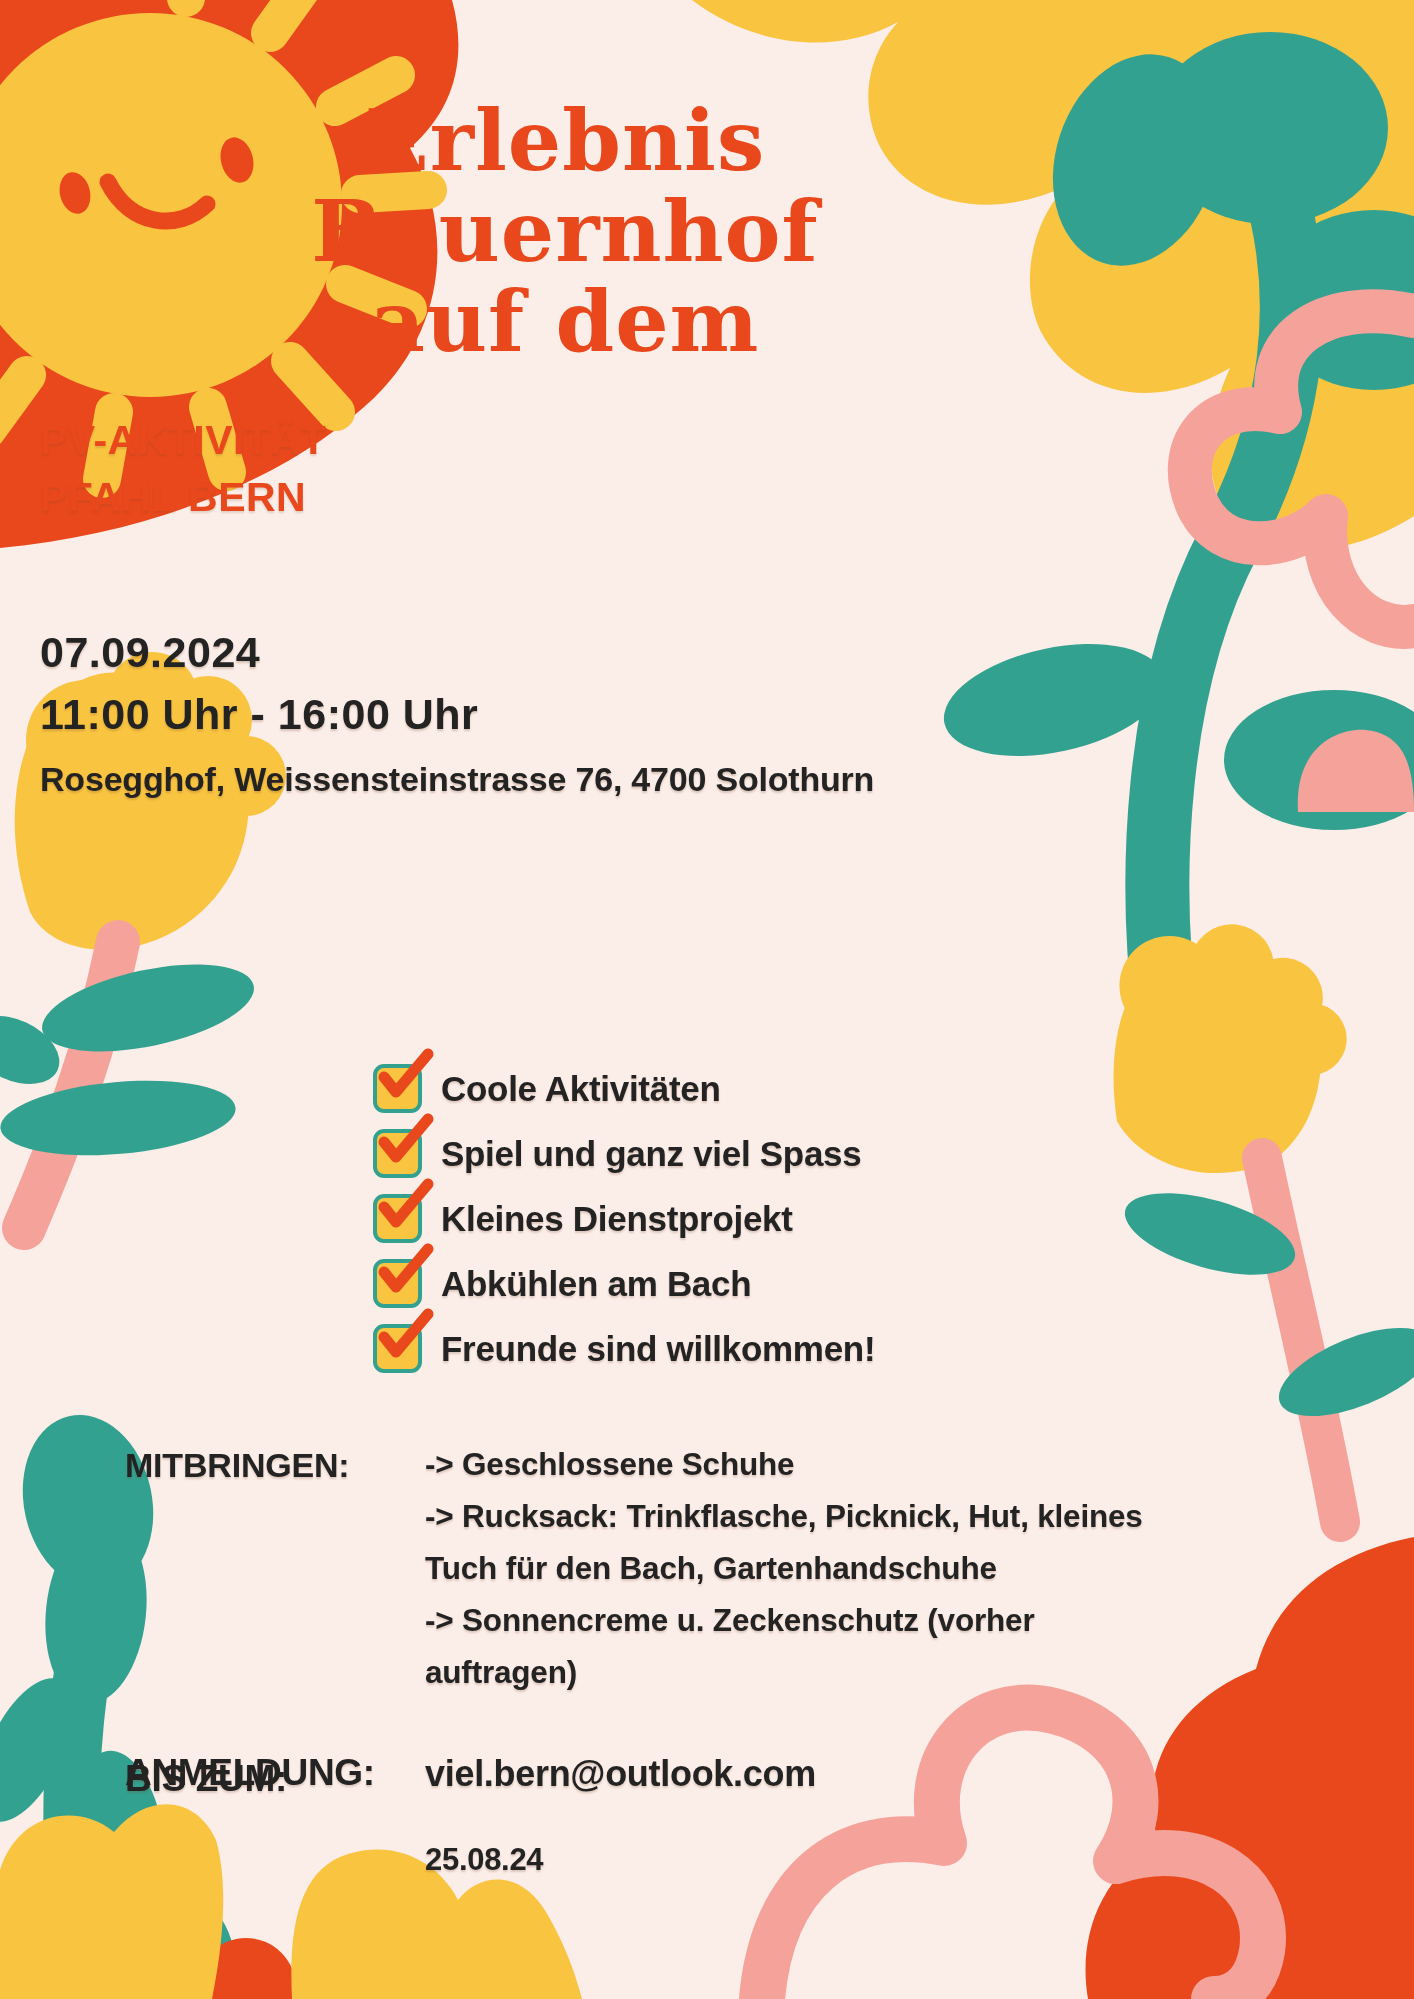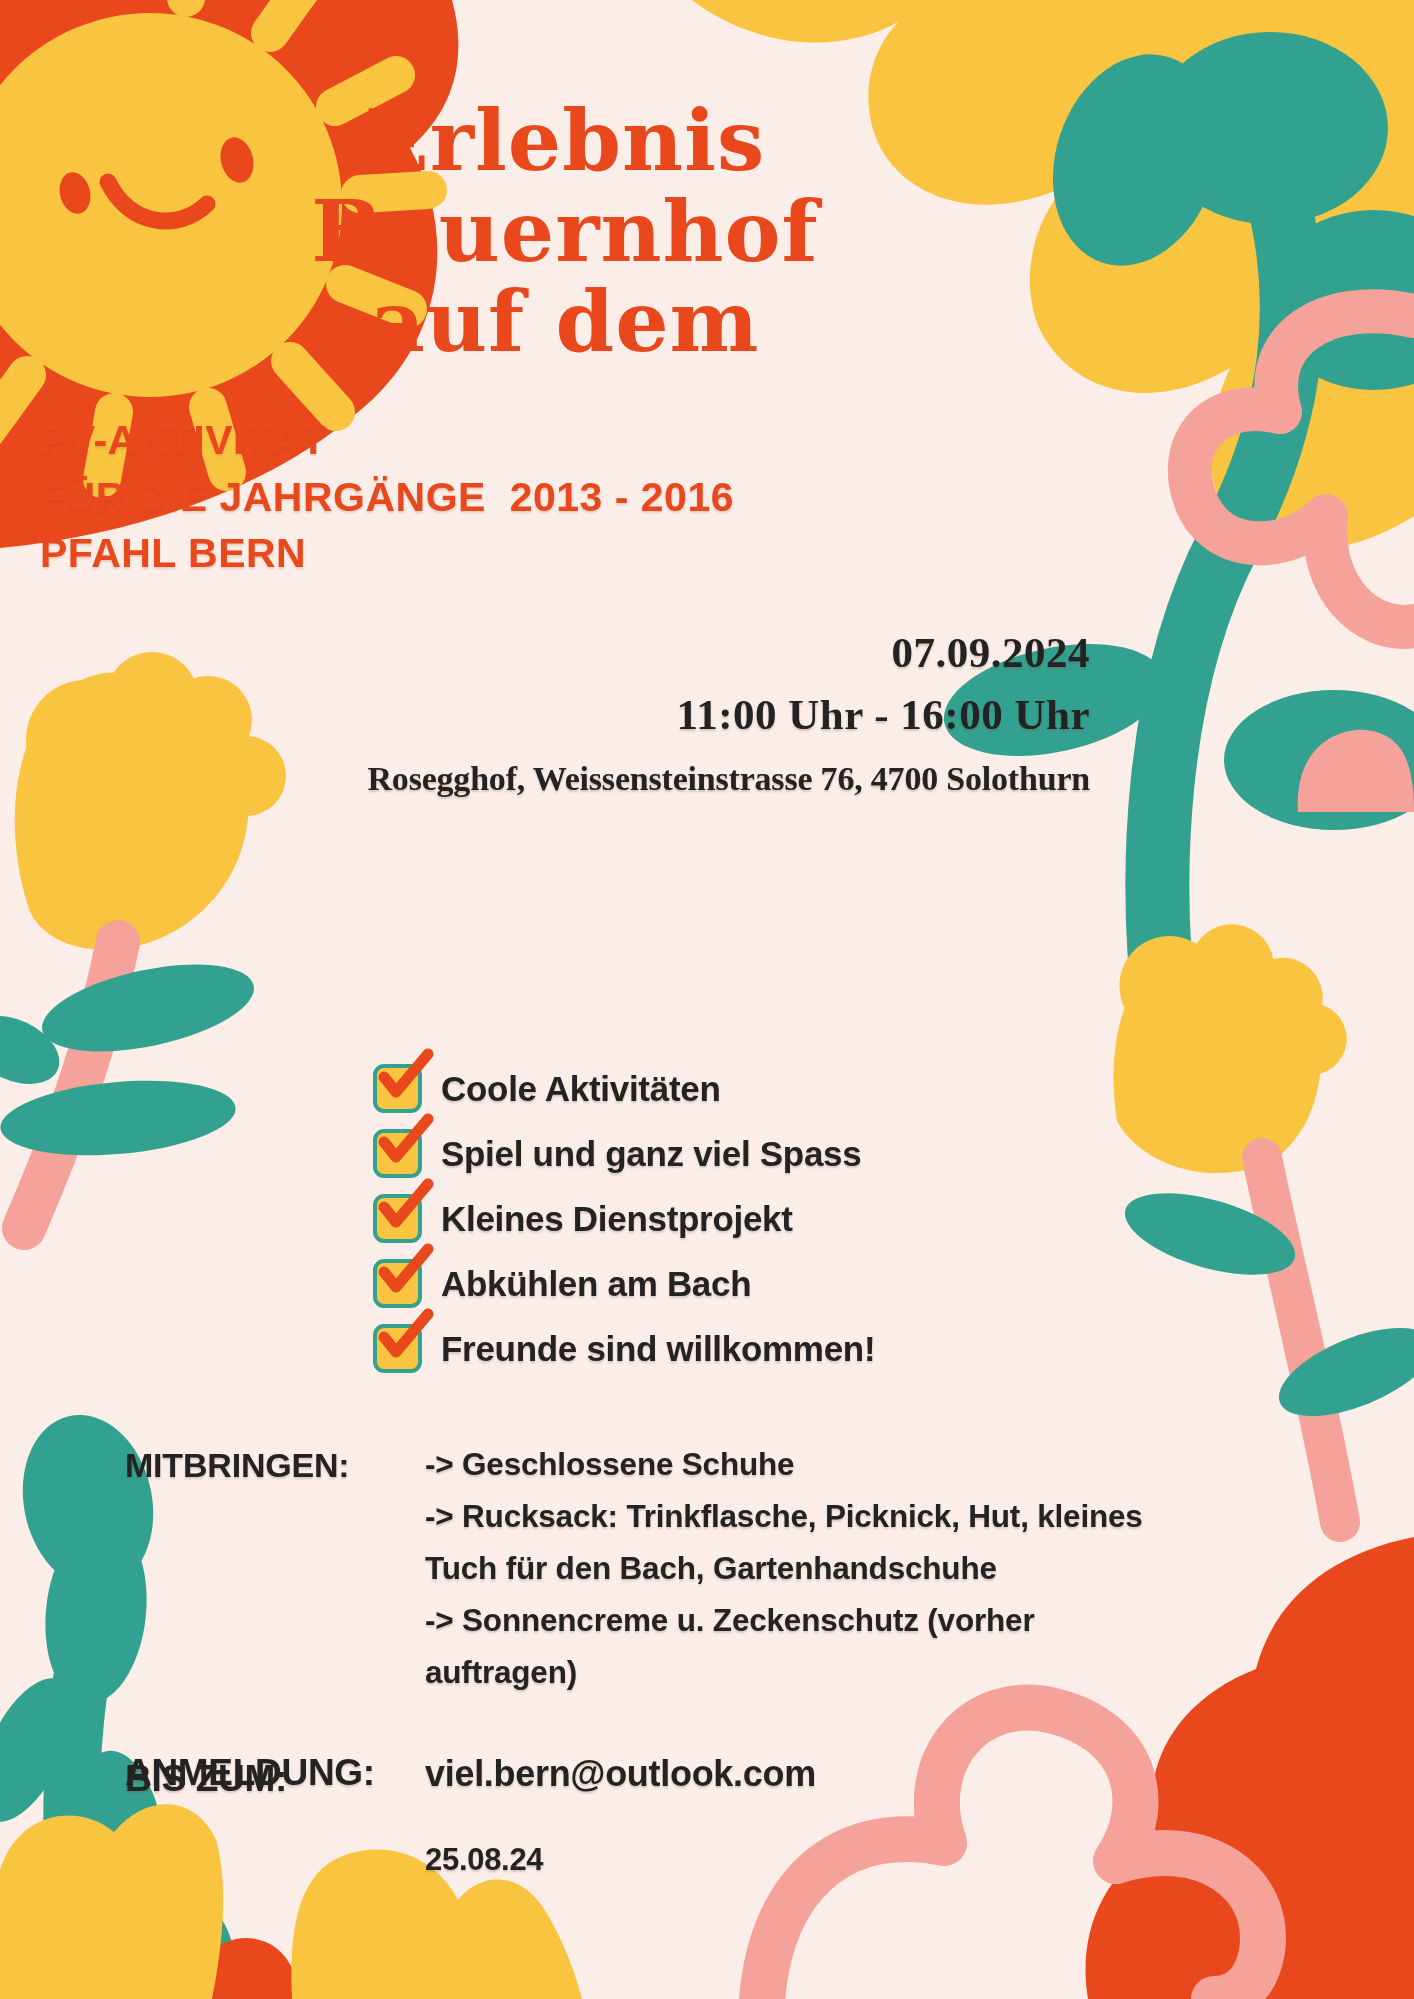--- a/index.html
+++ b/index.html
@@ -18,22 +18,22 @@
   .s-pink{stroke:var(--pink);fill:none;} .s-orange{stroke:var(--orange);fill:none;}
 
   .title{position:absolute;left:40px;top:96px;width:1050px;text-align:center;
          font-family:"DejaVu Serif",serif;font-weight:bold;font-size:84px;line-height:1.08;
          color:var(--orange);letter-spacing:1px;}
   .subtitle{position:absolute;left:40px;top:412px;width:1050px;text-align:left;
             font-weight:bold;font-size:41px;line-height:1.38;color:var(--orange);
             letter-spacing:.5px;text-shadow:0 2px 2px rgba(120,70,40,.18);}
   .subtitle-line{white-space:pre;}
 
-  .when{position:absolute;left:40px;top:628px;width:1050px;text-align:right;color:var(--text);
-        text-shadow:0 2px 2px rgba(120,70,40,.25);font-family:Liberation Serif, serif;}
+  .when{position:absolute;left:40px;top:628px;width:1050px;text-align:left;color:var(--text);
+        text-shadow:0 2px 2px rgba(120,70,40,.25);}
   .when-date{font-weight:bold;font-size:43px;letter-spacing:.5px;}
   .when-time{font-weight:bold;font-size:43px;margin-top:13px;letter-spacing:.5px;}
   .when-loc{font-weight:bold;font-size:34px;margin-top:21px;letter-spacing:-.2px;}
 
   .checklist{position:absolute;left:373px;top:1056px;}
   .check-row{display:flex;align-items:center;height:65px;}
   .checkbox{position:relative;flex:none;width:41px;height:41px;background:var(--yellow);
             border:4px solid var(--teal);border-radius:11px;}
   .checkbox svg{position:absolute;left:-3px;top:-19px;overflow:visible;}
   .check-label{margin-left:19px;font-weight:bold;font-size:35px;letter-spacing:-.3px;color:var(--text);
@@ -156,21 +156,20 @@
   </svg>
 
   <div class="title">
     <div>Erlebnis</div>
     <div>Bauernhof</div>
     <div>auf dem</div>
   </div>
 
   <div class="subtitle">
     <div class="subtitle-line">PV-AKTIVITÄT</div>
-    <div class="subtitle-line">FÜR DIE JAHRGÄNGE  2013 - 2016</div>
     <div class="subtitle-line">PFAHL BERN</div>
   </div>
 
   <div class="when">
     <div class="when-date">07.09.2024</div>
     <div class="when-time">11:00 Uhr - 16:00 Uhr</div>
     <div class="when-loc">Rosegghof, Weissensteinstrasse 76, 4700 Solothurn</div>
   </div>
 
   <div class="checklist">

